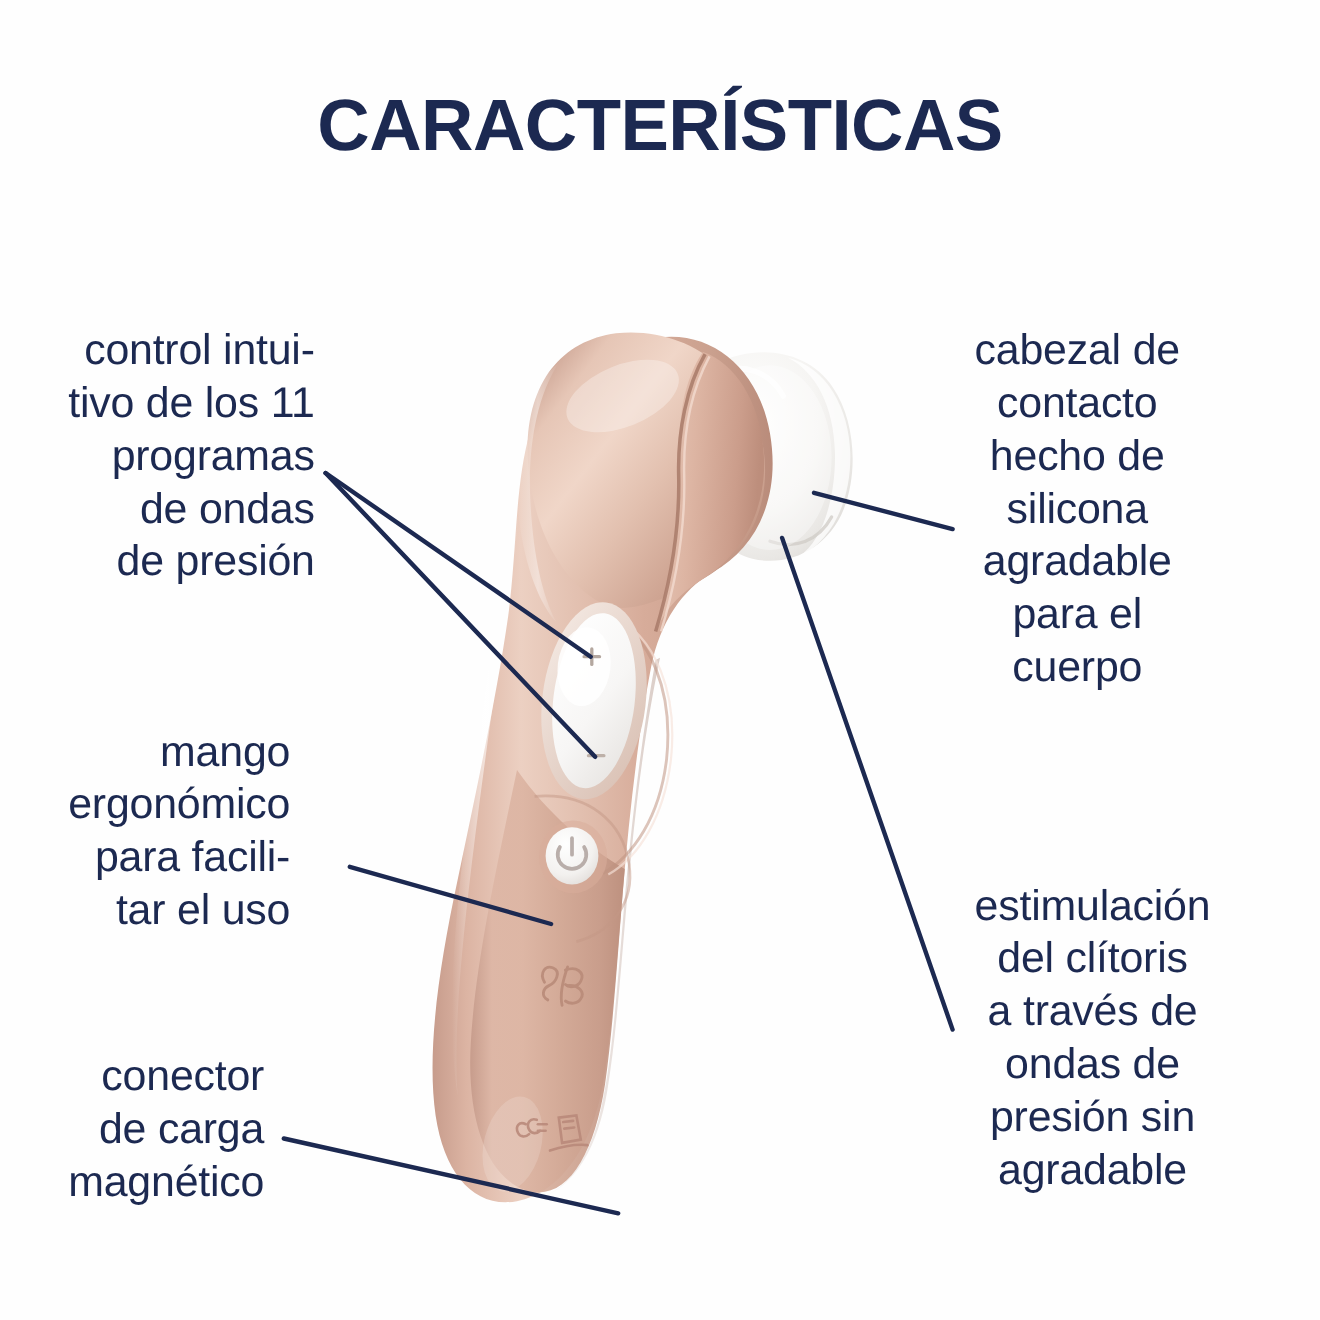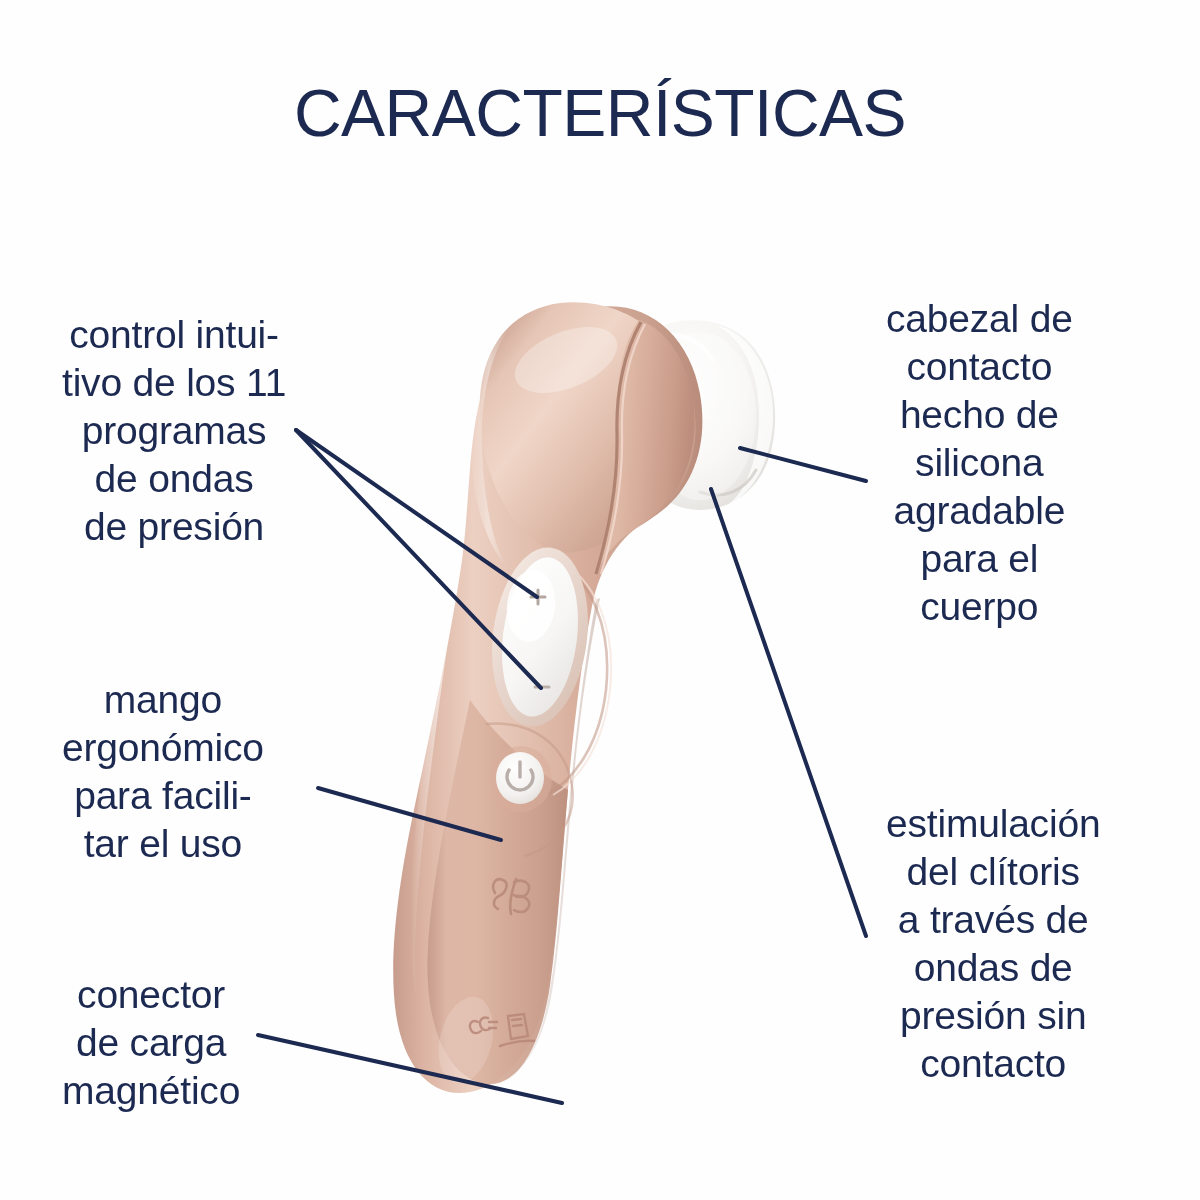--- a/index.html
+++ b/index.html
@@ -15,38 +15,38 @@
     background:#fefefe;
   }
 
   
   #title {
     position:absolute;
     left:0; top:78px;
     width:1200px;
     text-align:center;
     color:#1c2951;
-    font-weight:normal;
+    font-weight:bold;
     font-size:66px;
     line-height:1.08;
     letter-spacing:-0.5px;
   }
   #title .tline { display:block; }
 
   
   .callout {
     position:absolute;
     color:#1c2951;
     font-size:39px;
     line-height:1.23;
     font-weight:500;
     letter-spacing:-0.2px;
     white-space:pre-line;
   }
-  .callout.left  { left:62px;  text-align:center;margin-top:16px; }
+  .callout.left  { left:62px;  text-align:right; }
   .callout.right { left:886px; text-align:center; }
 
   #callout-control   { top:295px; }
   #callout-handle    { top:660px; }
   #callout-connector { top:955px; }
   #callout-head      { top:295px; }
   #callout-stim      { top:800px; }
 
   
   #art, #leaders {
@@ -302,15 +302,15 @@
 silicona
 agradable
 para el
 cuerpo</div>
 
   <div id="callout-stim" class="callout right">estimulación
 del clítoris
 a través de
 ondas de
 presión sin
-contacto</div>
+agradable</div>
 
 </div>
 
 </body></html>

